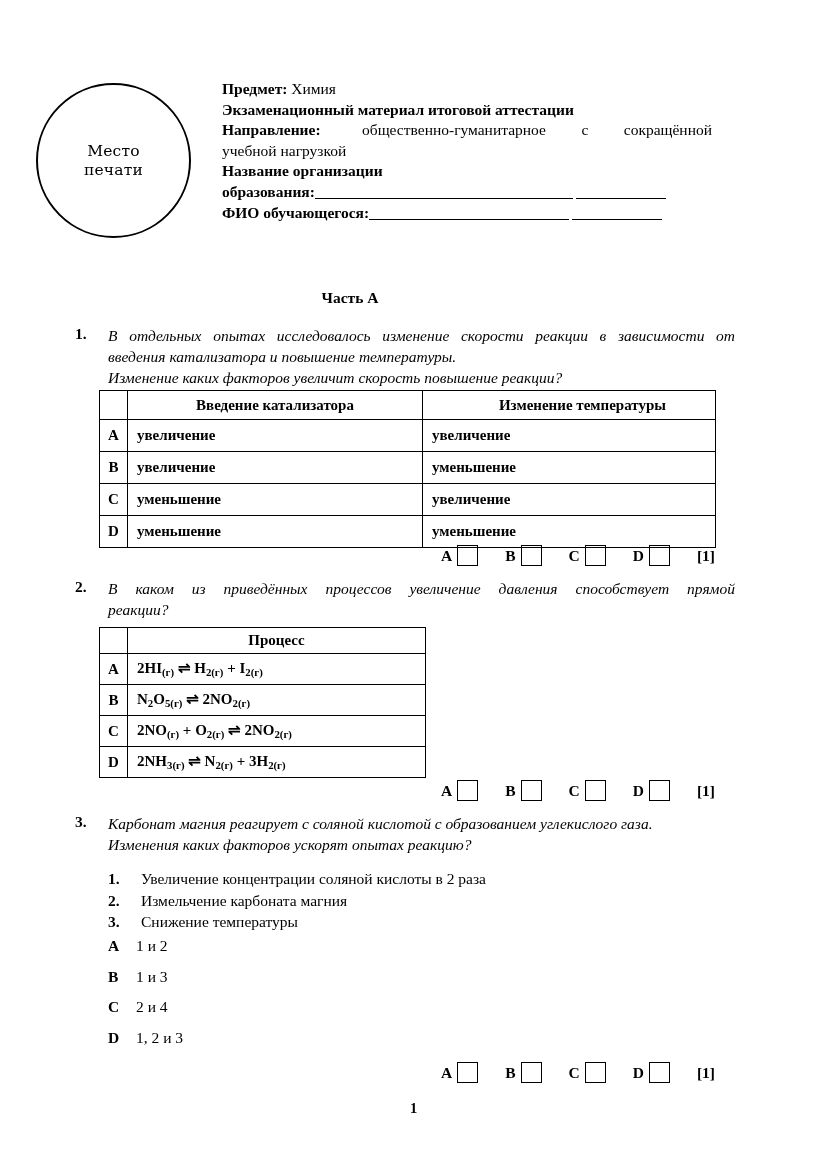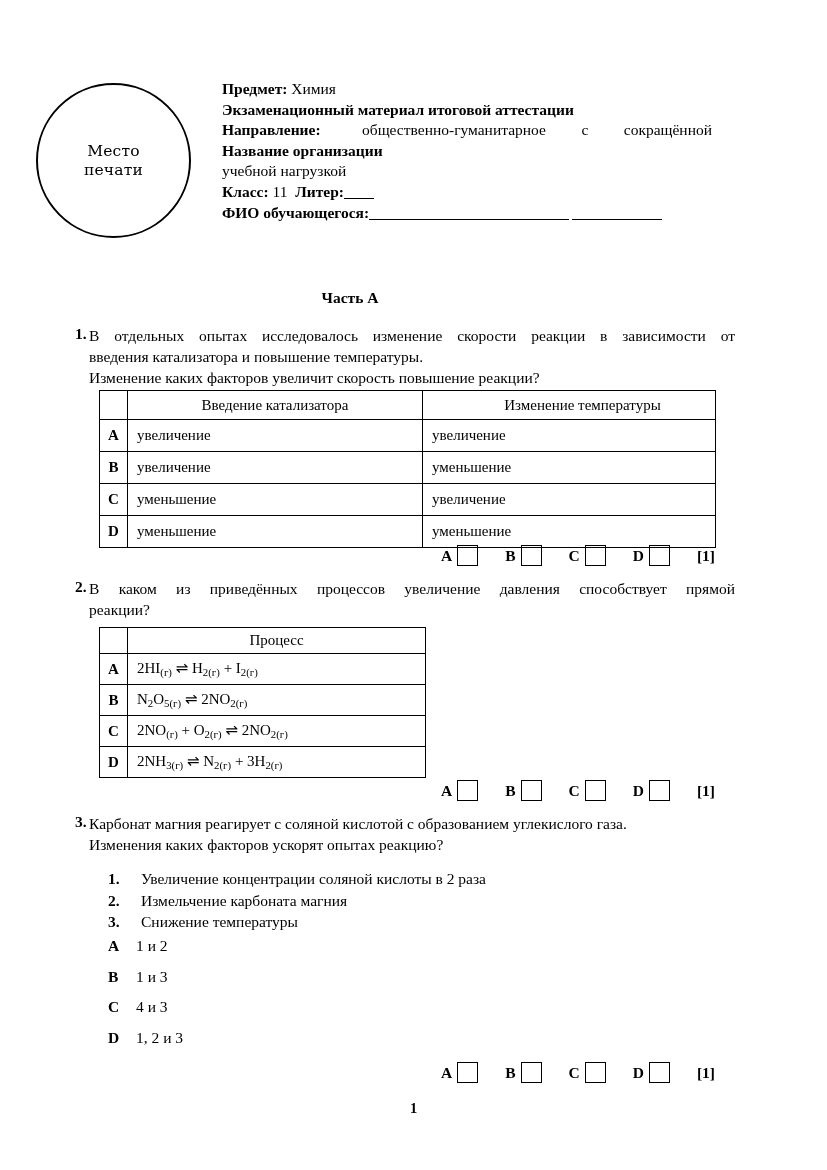--- a/index.html
+++ b/index.html
@@ -53,29 +53,29 @@
     position:absolute; left:0; top:289px; width:700px;
     text-align:center; font-weight:700; font-size:15.5px;
   }
 
   
   .q { position:absolute; width:660px; left:75px; }
   .q-num {
     position:absolute; left:0; top:0;
     width:26px; font-weight:700; font-size:15.5px;
   }
-  .q-body { margin-left:14px; font-size:15.5px; line-height:21px; }
+  .q-body { margin-left:33px; font-size:15.5px; line-height:21px;font-style:italic; }
   .q-just { text-align:justify; text-align-last:justify; }
   .q-plain { text-align:left; }
 
   
   table { border-collapse:collapse; }
   table td, table th {
     border:1.1px solid #000;
-    font-size:15px; font-weight:400;
+    font-size:15px; font-weight:700;
     padding:0;
   }
   .t1 { position:absolute; left:99px; top:390px; }
   .t1 .lab { width:27px; text-align:center; font-weight:700; height:31px; }
   .t1 .hd  { text-align:center; height:28px; }
   .t1 .c1  { width:285px; padding-left:9px; height:31px; }
   .t1 .c2  { width:265px; padding-left:9px; height:31px; }
   .t1 .hd1 { width:285px; }
   .t1 .hd2 { width:265px;padding-left:27px; }
 
@@ -139,30 +139,28 @@
 
       <div class="hdr-row b">Экзаменационный материал итоговой аттестации</div>
 
       <div class="just2">
         <span class="b">Направление:</span>
         <span>общественно-гуманитарное</span>
         <span>с</span>
         <span>сокращённой</span>
       </div>
 
+      <div class="hdr-row">учебной нагрузкой</div>
+
       <div class="hdr-row b">Название организации</div>
 
-      <div class="hdr-row">учебной нагрузкой</div>
-
-
       <div class="hdr-row">
-        <span class="b">Класс:</span>
-        <span>11</span>
-        &nbsp;<span class="b">Литер:</span><span class="rule" style="width:30px;"></span>
+        <span class="b">образования:</span><span class="rule" style="width:258px;"></span><span class="rule-gap"></span><span class="rule" style="width:90px;"></span>
       </div>
+
 
       <div class="hdr-row">
         <span class="b">ФИО обучающегося:</span><span class="rule" style="width:200px;"></span><span class="rule-gap"></span><span class="rule" style="width:90px;"></span>
       </div>
     </div>
   </div>
 
   <div class="part-title">Часть А</div>
 
   <div class="q" style="top:325px;">
@@ -310,21 +308,21 @@
     <div class="opt">
       <span class="opt-letter">A</span>
       <span>1 и 2</span>
     </div>
     <div class="opt">
       <span class="opt-letter">B</span>
       <span>1 и 3</span>
     </div>
     <div class="opt">
       <span class="opt-letter">C</span>
-      <span>4 и 3</span>
+      <span>2 и 4</span>
     </div>
     <div class="opt">
       <span class="opt-letter">D</span>
       <span>1, 2 и 3</span>
     </div>
   </div>
 
   <div class="ans-row" style="left:441px; top:1062px;">
     <span class="ans-item">
       <span class="ans-letter">A</span>

